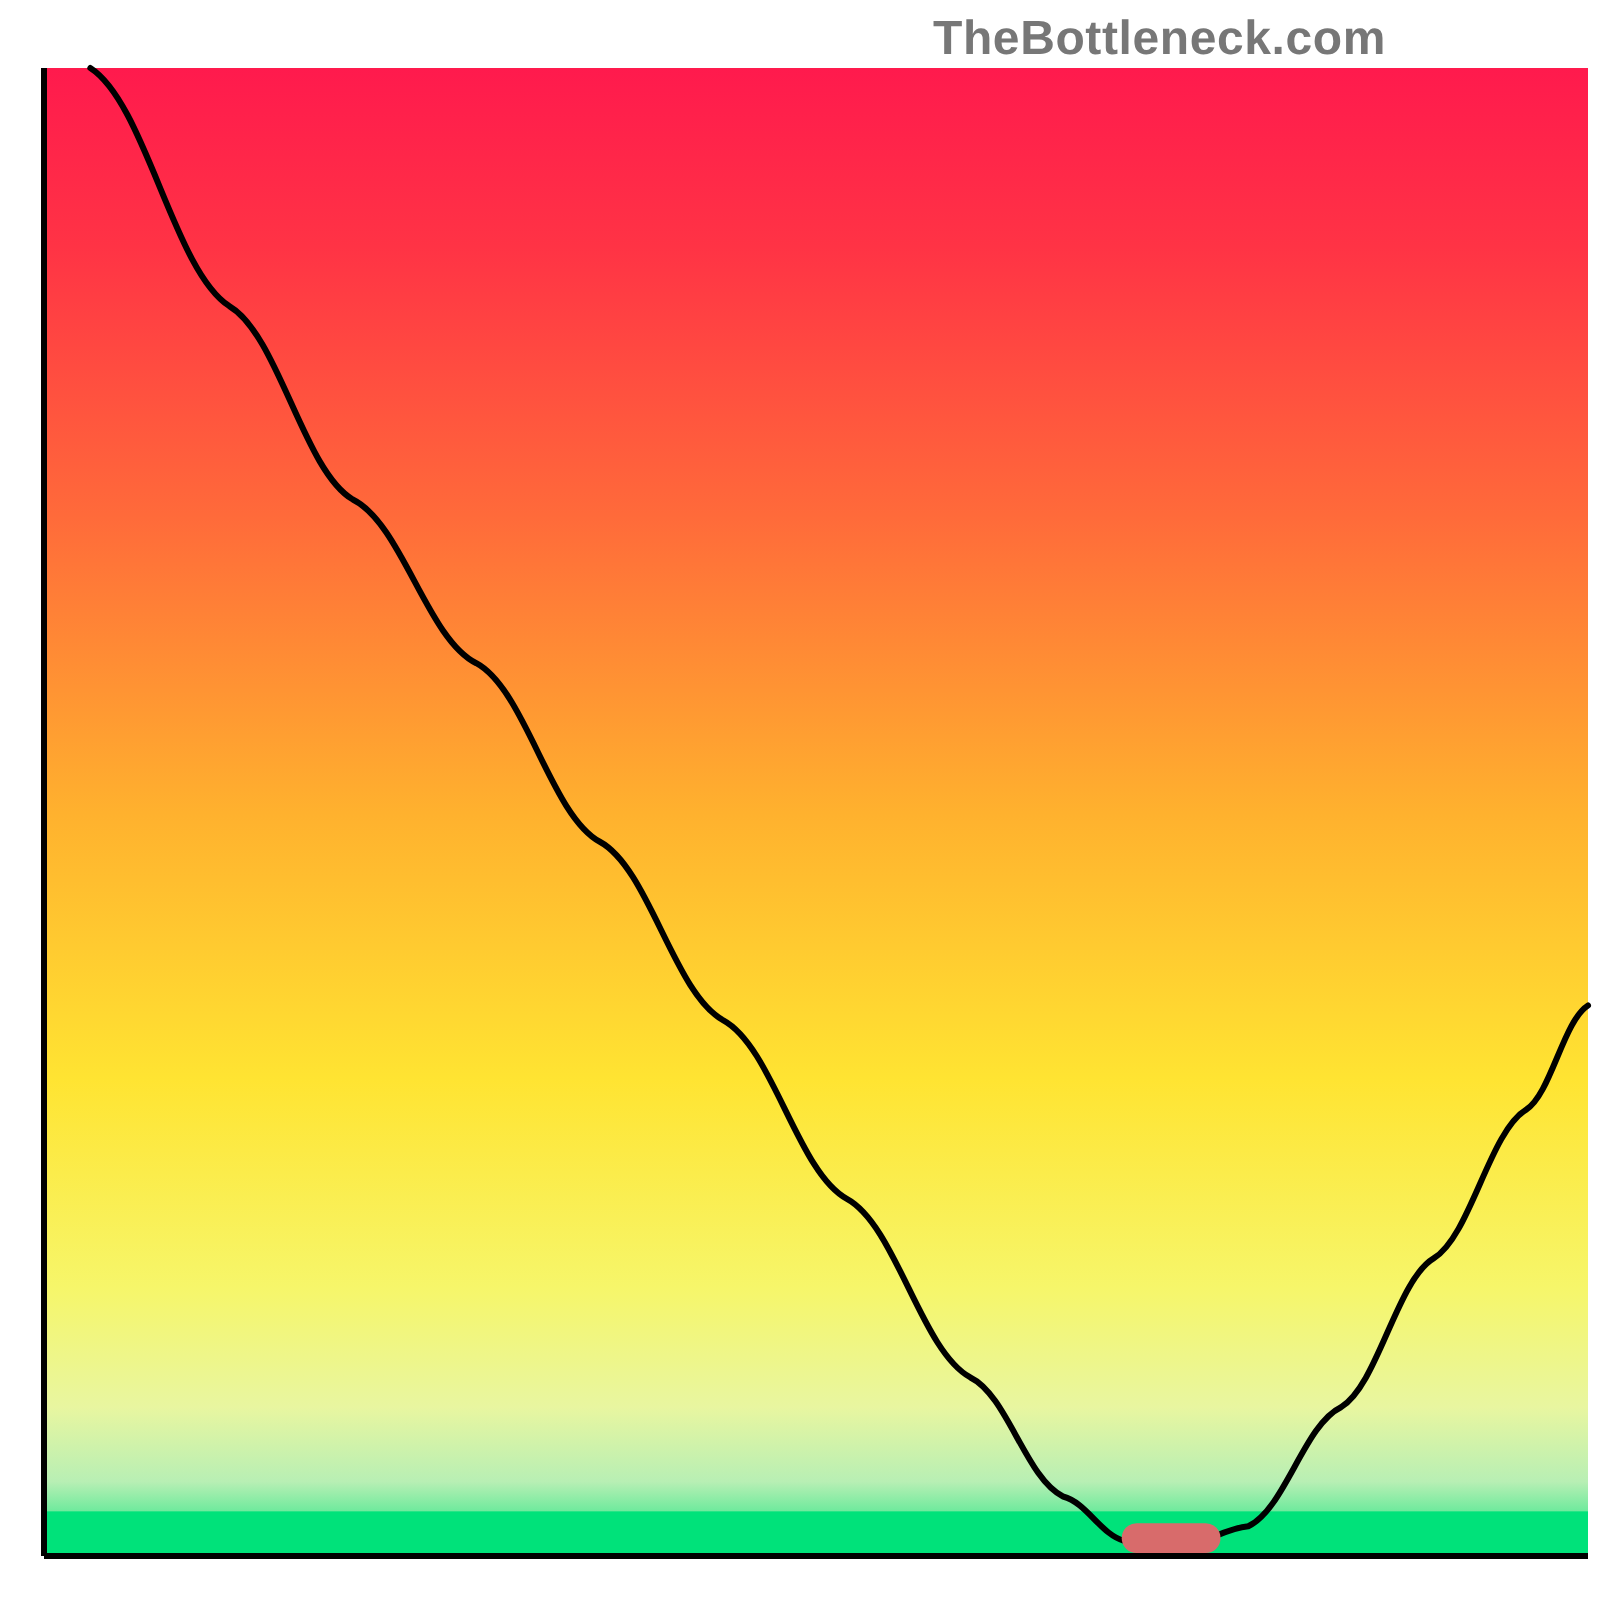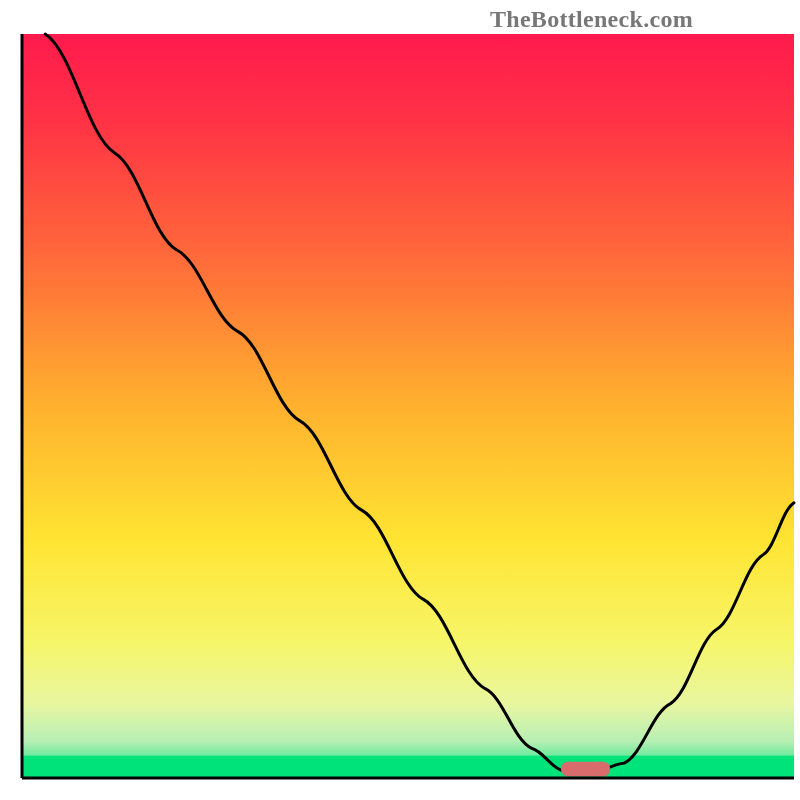--- a/index.html
+++ b/index.html
@@ -7,21 +7,20 @@
     padding: 0;
     width: 800px;
     height: 800px;
     background: #ffffff;
     font-family: Arial, Helvetica, sans-serif;
   }
   .chart-container {
     position: relative;
     width: 703px;
     height: 800px;
-    font-family: Liberation Serif, serif;
   }
   .watermark {
     position: absolute;
     top: 6px;
     right: 10px;
     font-size: 24px;
     font-weight: 600;
     color: #777777;
     letter-spacing: 0.3px;
   }

